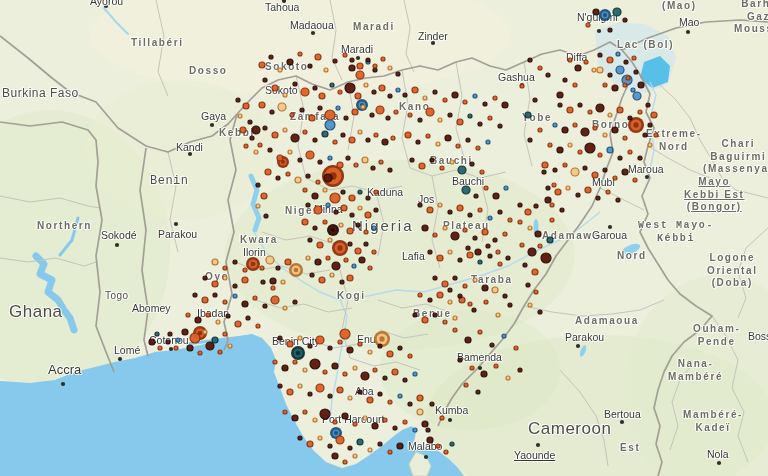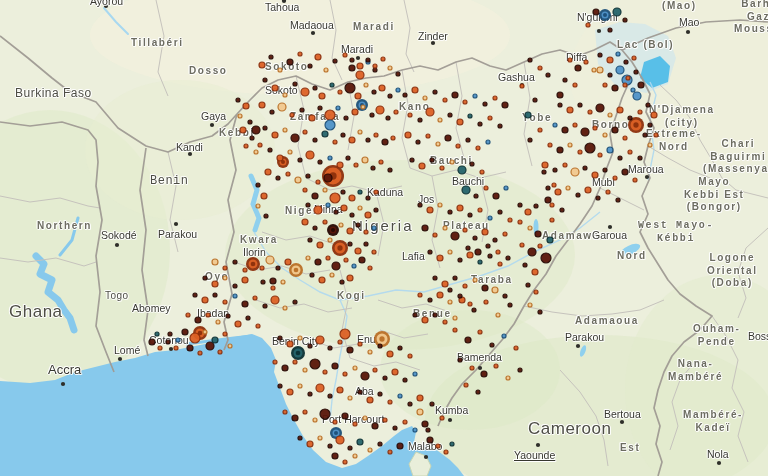--- a/index.html
+++ b/index.html
@@ -127,21 +127,21 @@
         <circle cx="450" cy="420" r="2.1" fill="#2e2e29"></circle>
         <circle cx="426" cy="457" r="2.1" fill="#2e2e29"></circle>
         <circle cx="538" cy="445" r="2.1" fill="#2e2e29"></circle>
         <circle cx="622" cy="422" r="2.1" fill="#2e2e29"></circle>
         <circle cx="578" cy="346" r="2.1" fill="#2e2e29"></circle>
         <circle cx="719" cy="463" r="2.1" fill="#2e2e29"></circle>
       </g>
   </svg>
 
   <div id="labels">
-      <div class="lbl country" style="left: 2px; top: 86px; font-size: 12px; margin-left: 13px;">Burkina Faso</div>
+      <div class="lbl country" style="left: 2px; top: 86px; font-size: 12px;">Burkina Faso</div>
       <div class="lbl country" style="left: 9px; top: 301px; font-size: 17px;">Ghana</div>
       <div class="lbl country" style="left: 150px; top: 174px; font-size: 12px; font-family: Liberation Mono, monospace;">Benin</div>
       <div class="lbl country" style="left: 105px; top: 290px; font-size: 10px;">Togo</div>
       <div class="lbl country" style="left: 352px; top: 217px; font-size: 15px; letter-spacing: 2px;">Nigeria</div>
       <div class="lbl country" style="left: 528px; top: 418px; font-size: 17px;">Cameroon</div>
       <div class="lbl region" style="left: 131px; top: 37px;">Tillabéri</div>
       <div class="lbl region" style="left: 189px; top: 65px;">Dosso</div>
       <div class="lbl region" style="left: 353px; top: 21px;">Maradi</div>
       <div class="lbl region" style="left: 265px; top: 61px;">Sokoto</div>
       <div class="lbl region" style="left: 290px; top: 111px;">Zamfara</div>
@@ -153,28 +153,26 @@
       <div class="lbl region" style="left: 443px; top: 220px;">Plateau</div>
       <div class="lbl region" style="left: 285px; top: 205px;">Niger</div>
       <div class="lbl region" style="left: 240px; top: 234px; text-align: center;">Kwara</div>
       <div class="lbl region" style="left: 205px; top: 271px;">Oyo</div>
       <div class="lbl region" style="left: 337px; top: 290px;">Kogi</div>
       <div class="lbl region" style="left: 413px; top: 308px;">Benue</div>
       <div class="lbl region" style="left: 471px; top: 274px;">Taraba</div>
       <div class="lbl region" style="left: 542px; top: 230px;">Adamawa</div>
       <div class="lbl region" style="left: 37px; top: 220px;">Northern</div>
       <div class="lbl region" style="left: 617px; top: 39px;">Lac (Bol)</div>
-      <div class="lbl region" style="left: 649px; top: 104px;">N'Djamena
-(city)</div>
       <div class="lbl region" style="left: 646px; top: 128px;">Extreme-
 Nord</div>
       <div class="lbl region" style="left: 703px; top: 138px;">Chari
 Baguirmi
 (Massenya)</div>
-      <div class="lbl region" style="left: 684px; top: 176px;">Mayo
+      <div class="lbl region" style="left: 684px; top: 176px; text-decoration: underline;">Mayo
 Kebbi Est
 (Bongor)</div>
       <div class="lbl region" style="left: 638px; top: 220px; font-family: Liberation Mono, monospace;">West Mayo-
 Kébbi</div>
       <div class="lbl region" style="left: 707px; top: 252px;">Logone
 Oriental
 (Doba)</div>
       <div class="lbl region" style="left: 617px; top: 250px;">Nord</div>
       <div class="lbl region" style="left: 575px; top: 315px;">Adamaoua</div>
       <div class="lbl region" style="left: 693px; top: 323px;">Ouham-

